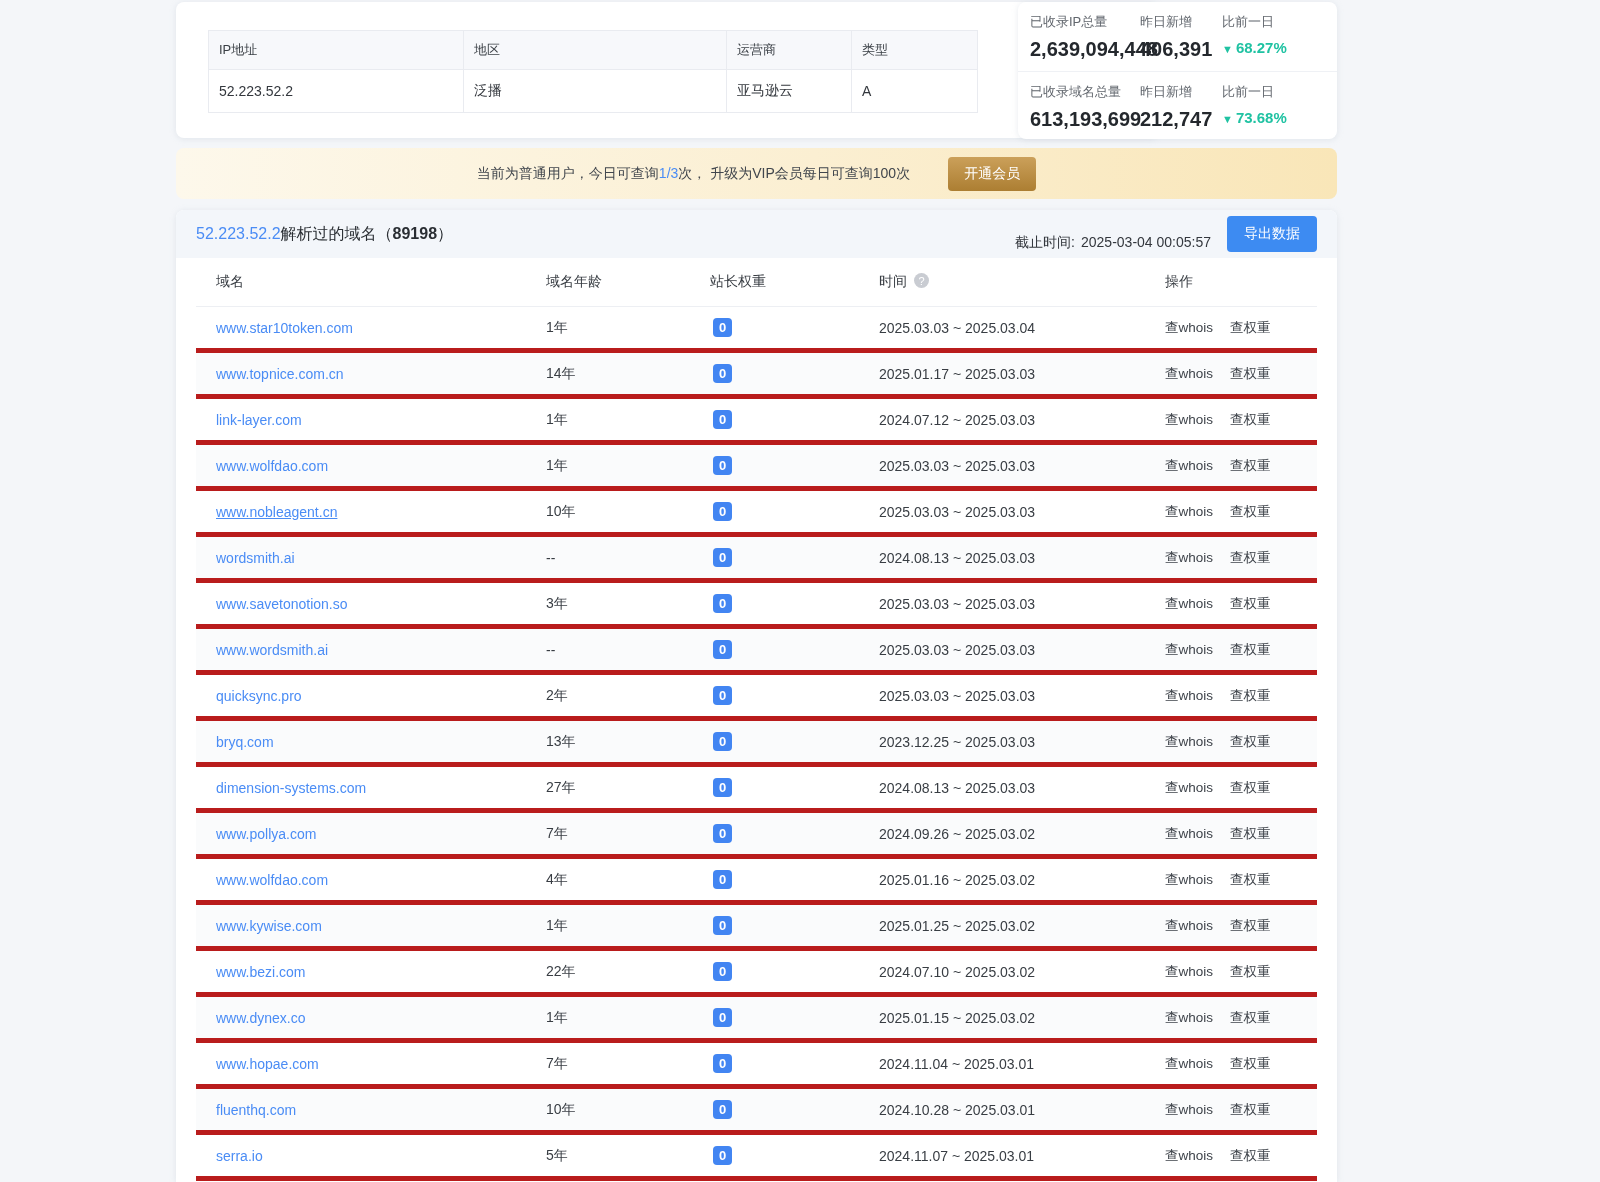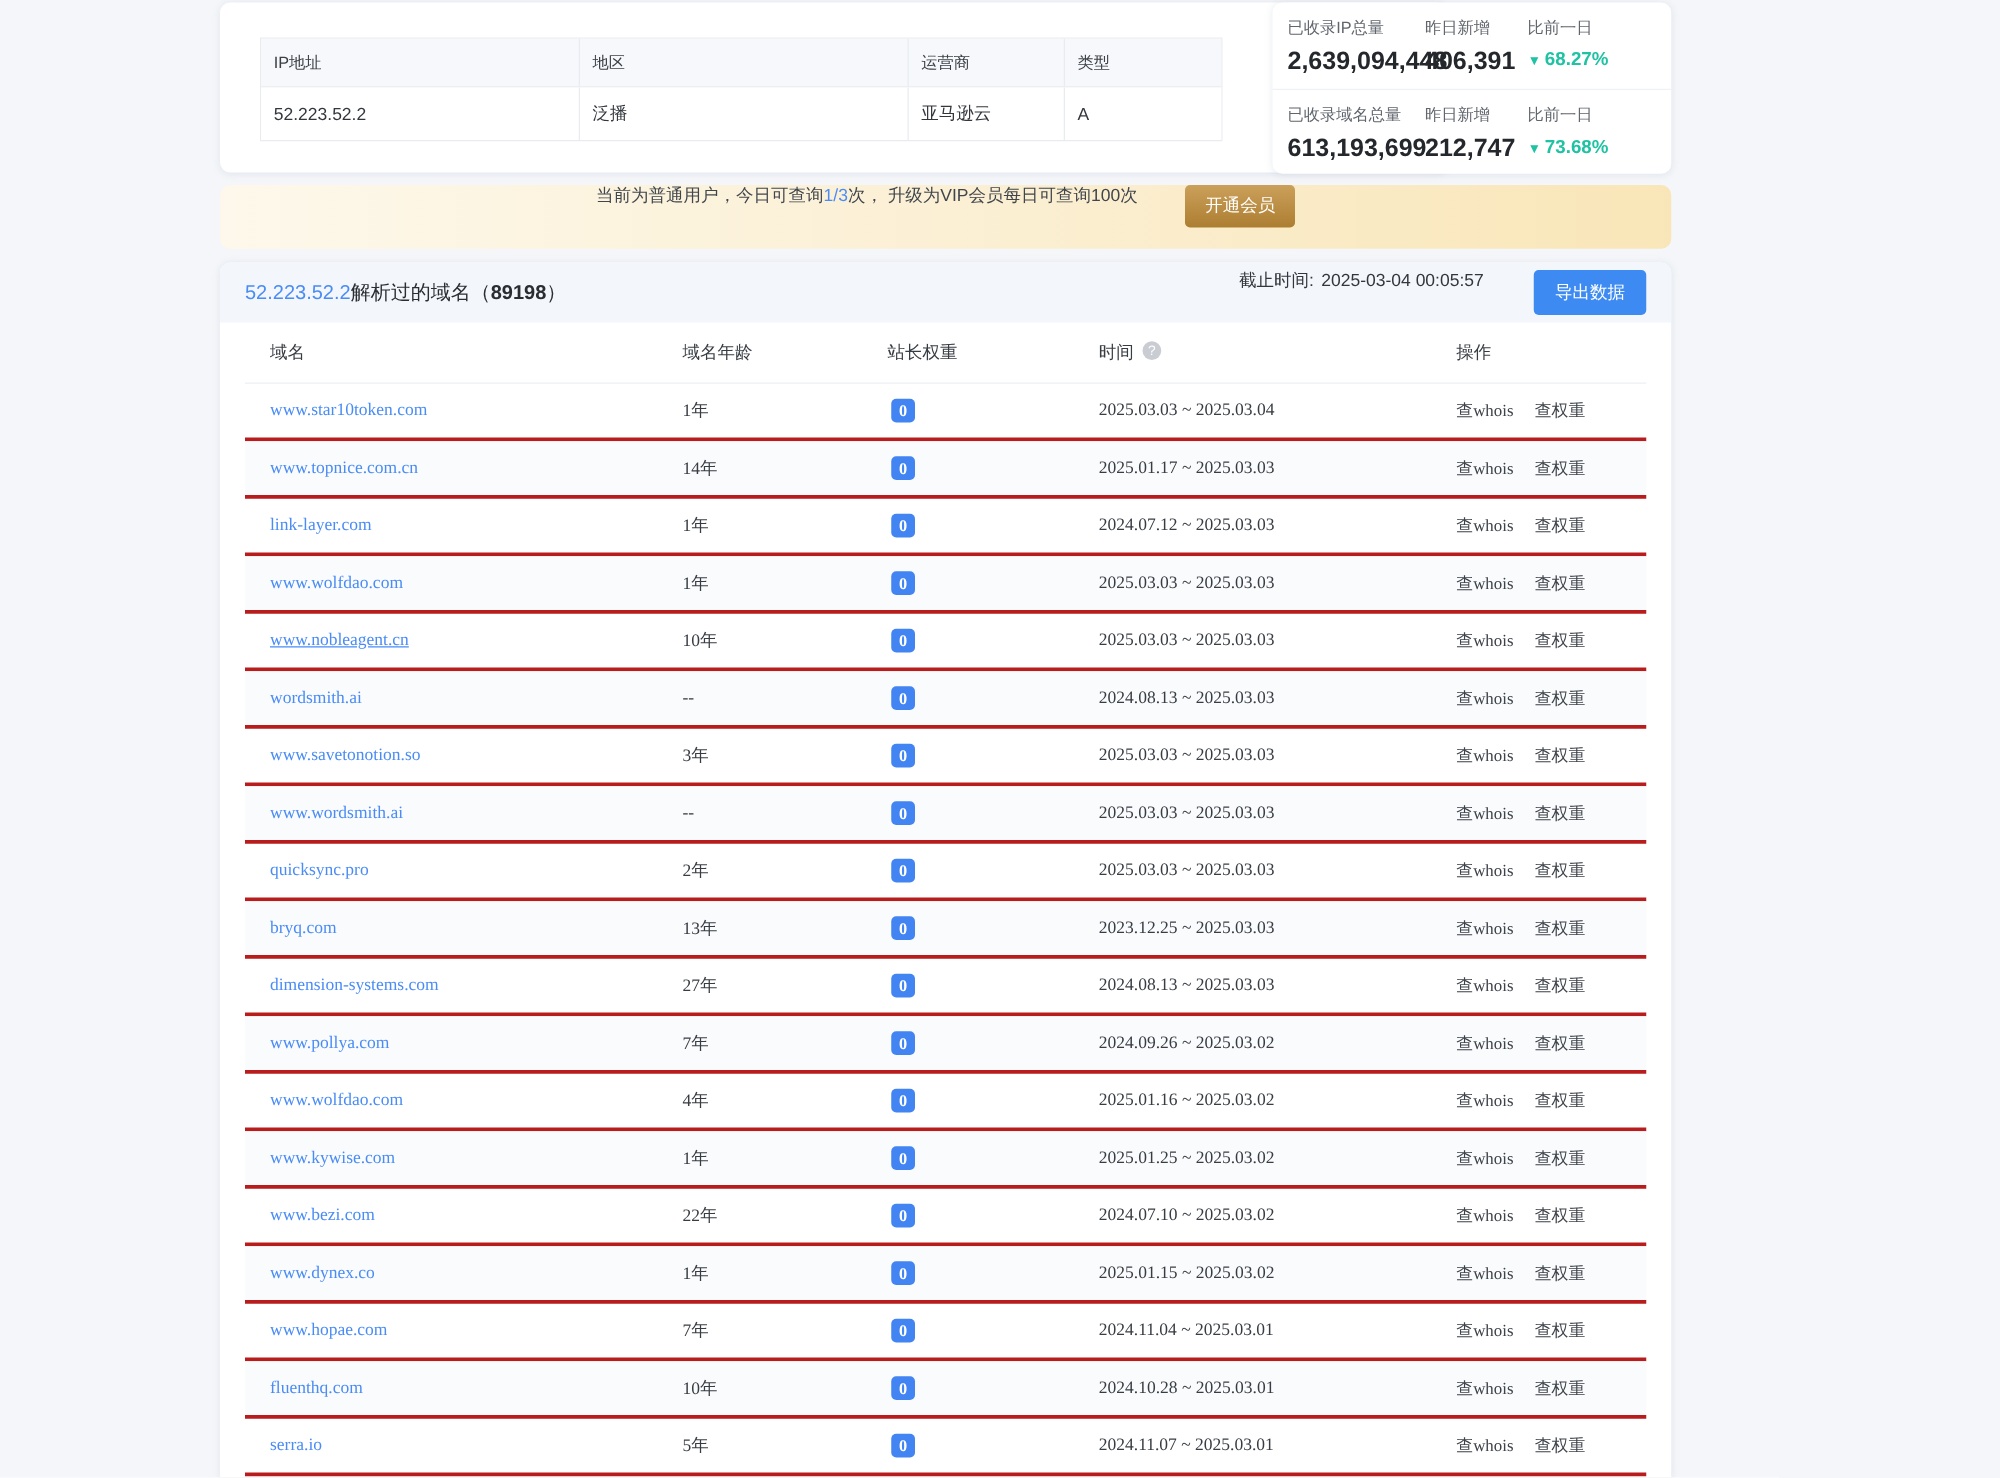--- a/index.html
+++ b/index.html
@@ -27,41 +27,41 @@
   .stat-row { display:grid; grid-template-columns:110px 82px auto; padding:11px 0 10px 12px; }
   .stat-row.first { border-bottom:1px solid #EFF1F5; }
   .stat-label { font-size:13px; color:#61666D; white-space:nowrap; }
   .stat-value { font-size:20px; font-weight:bold; color:#24282D; margin-top:7px; white-space:nowrap; }
   .stat-down  { font-size:15px; font-weight:bold; margin-top:8px; white-space:nowrap; }
   .down-arrow { font-size:11px; margin-right:3px; }
 
   
   .banner { position:absolute; left:176px; top:148px; width:1161px; height:51px; border-radius:8px;
     background:linear-gradient(90deg,#FDF8EB 0%,#FBEFD2 55%,#F9E6B8 100%);
-    display:flex; align-items:flex-start; justify-content:center; }
+    display:flex; align-items:center; justify-content:center; }
   .banner-text { font-size:14px; color:#41464D; }
   .quota { color:#4A8CF5; }
   .vip-btn { margin-left:38px; background:linear-gradient(180deg,#CBA05A,#AC7E32); color:#fff;
     font-size:14px; padding:8px 16px; border-radius:4px; cursor:pointer; border:none; }
 
   
   .main-card { left:176px; top:210px; width:1161px; height:972px; border-radius:8px 8px 0 0; }
   .titlebar { height:48px; background:#F3F6FA; border-radius:8px 8px 0 0; display:flex; align-items:center; padding:0 20px; }
   .sec-title { font-size:16px; color:#2A2E33; }
   .sec-title .ip-link { color:#4A8CF5; cursor:pointer; }
   .sec-title b { font-weight:bold; }
-  .title-right { margin-left:auto; display:flex; align-items:flex-start;gap:24px; }
+  .title-right { margin-left:auto; display:flex; align-items:flex-end; }
   .deadline { font-size:14px; color:#33373D; margin-right:16px; }
   .deadline .dl-label { margin-right:6px; }
   .export-btn { background:#3D8BF2; color:#fff; font-size:14px; padding:9px 17px; border-radius:4px; cursor:pointer; border:none; }
 
   .dtable { margin:0 20px; }
   .dhead, .drow { display:grid; grid-template-columns:330px 164px 169px 286px 1fr; align-items:center; padding-left:20px; }
   .dhead { height:49px; font-size:14px; color:#383D43; border-bottom:1px solid #EDEFF3; }
-  .drow  { height:46px; font-size:14px; border-bottom:3px solid #b91c1c;font-family:Liberation Serif, serif; }
+  .drow  { height:46px; font-size:14px; border-bottom:5px solid #b91c1c; }
   .drow.alt { background:#FAFBFC; }
   .th-time { display:flex; align-items:flex-start; }
   .help-icon { width:15px; height:15px; border-radius:50%; background:#C9CCD2; color:#fff; font-size:11px;
     display:inline-flex; align-items:center; justify-content:center; margin-left:7px; cursor:pointer; }
   .domain-link { color:#4A8CF5; cursor:pointer; text-decoration:none; }
   .domain-link.underline { text-decoration:underline; }
   .cell-age, .cell-time { color:#383D43; }
   .weight-badge { display:inline-flex; width:19px; height:19px; align-items:center; justify-content:center;
     background:#4285F2; color:#fff; border-radius:4px; font-size:13px; font-weight:bold; margin-left:3px; cursor:pointer; }
   .ops { display:flex; gap:17px; font-size:13.5px; color:#3E434A; }

